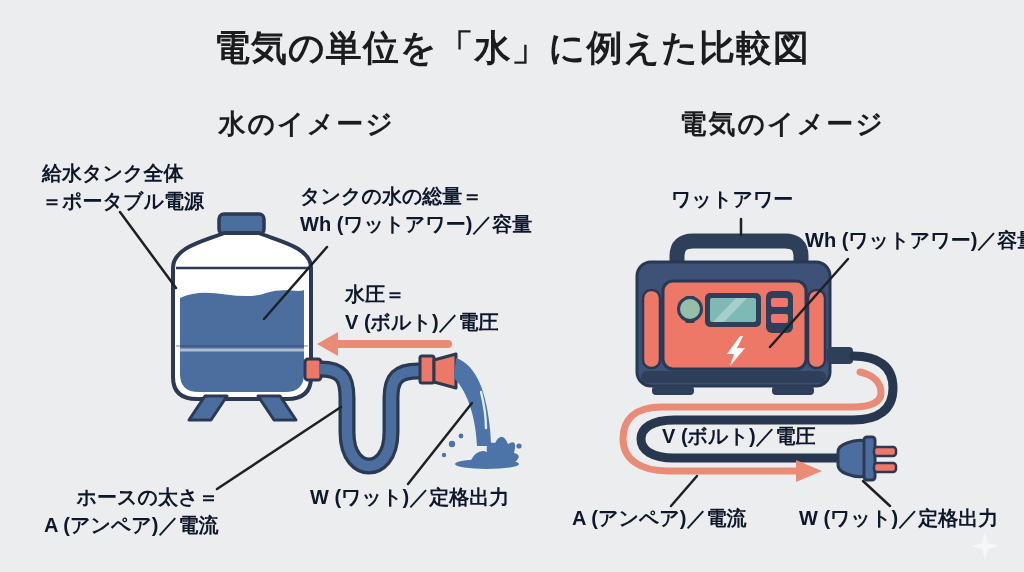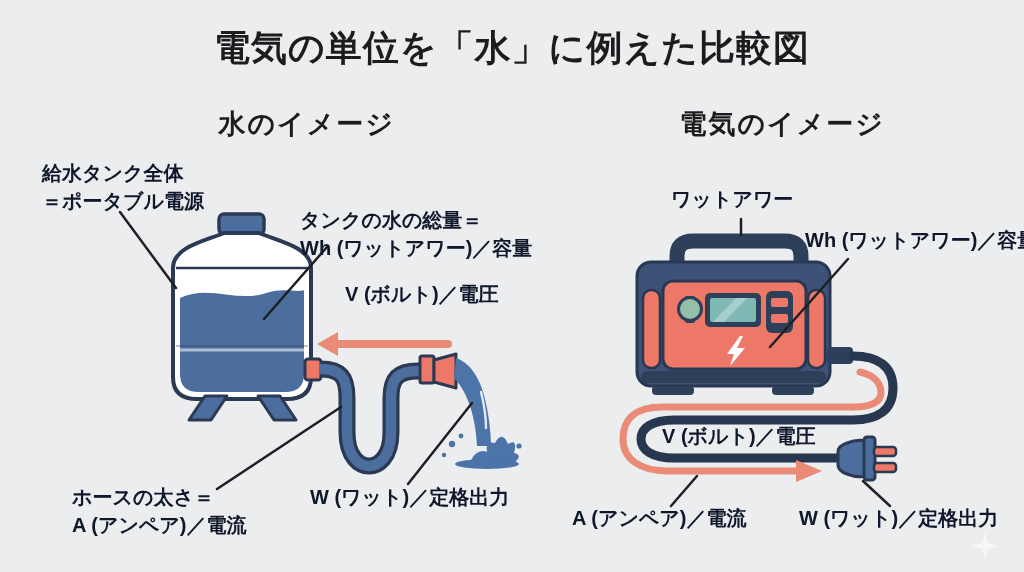--- a/index.html
+++ b/index.html
@@ -160,30 +160,31 @@
   <div class="title">電気の単位を「水」に例えた比較図</div>
 
   <div class="heading left">水のイメージ</div>
   <div class="heading right">電気のイメージ</div>
 
   <div class="lbl" style="left:42px;top:160px;">
     <span>給水タンク全体</span>
     <span>＝ポータブル電源</span>
   </div>
 
-  <div class="lbl" style="left:300px;top:207px;">
+  <div class="lbl" style="left:300px;top:183px;">
     <span>タンクの水の総量＝</span>
     <span>Wh (ワットアワー)／容量</span>
   </div>
 
   <div class="lbl" style="left:345px;top:281px;">
+    <span>水圧＝</span>
     <span>V (ボルト)／電圧</span>
   </div>
 
-  <div class="lbl" style="left:72px;top:484px;">
+  <div class="lbl" style="left:44px;top:484px;text-align:right;">
     <span>ホースの太さ＝</span>
     <span>A (アンペア)／電流</span>
   </div>
 
   <div class="lbl" style="left:310px;top:484px;">
     <span>W (ワット)／定格出力</span>
   </div>
 
   <div class="lbl" style="left:671px;top:186px;">ワットアワー</div>
 

